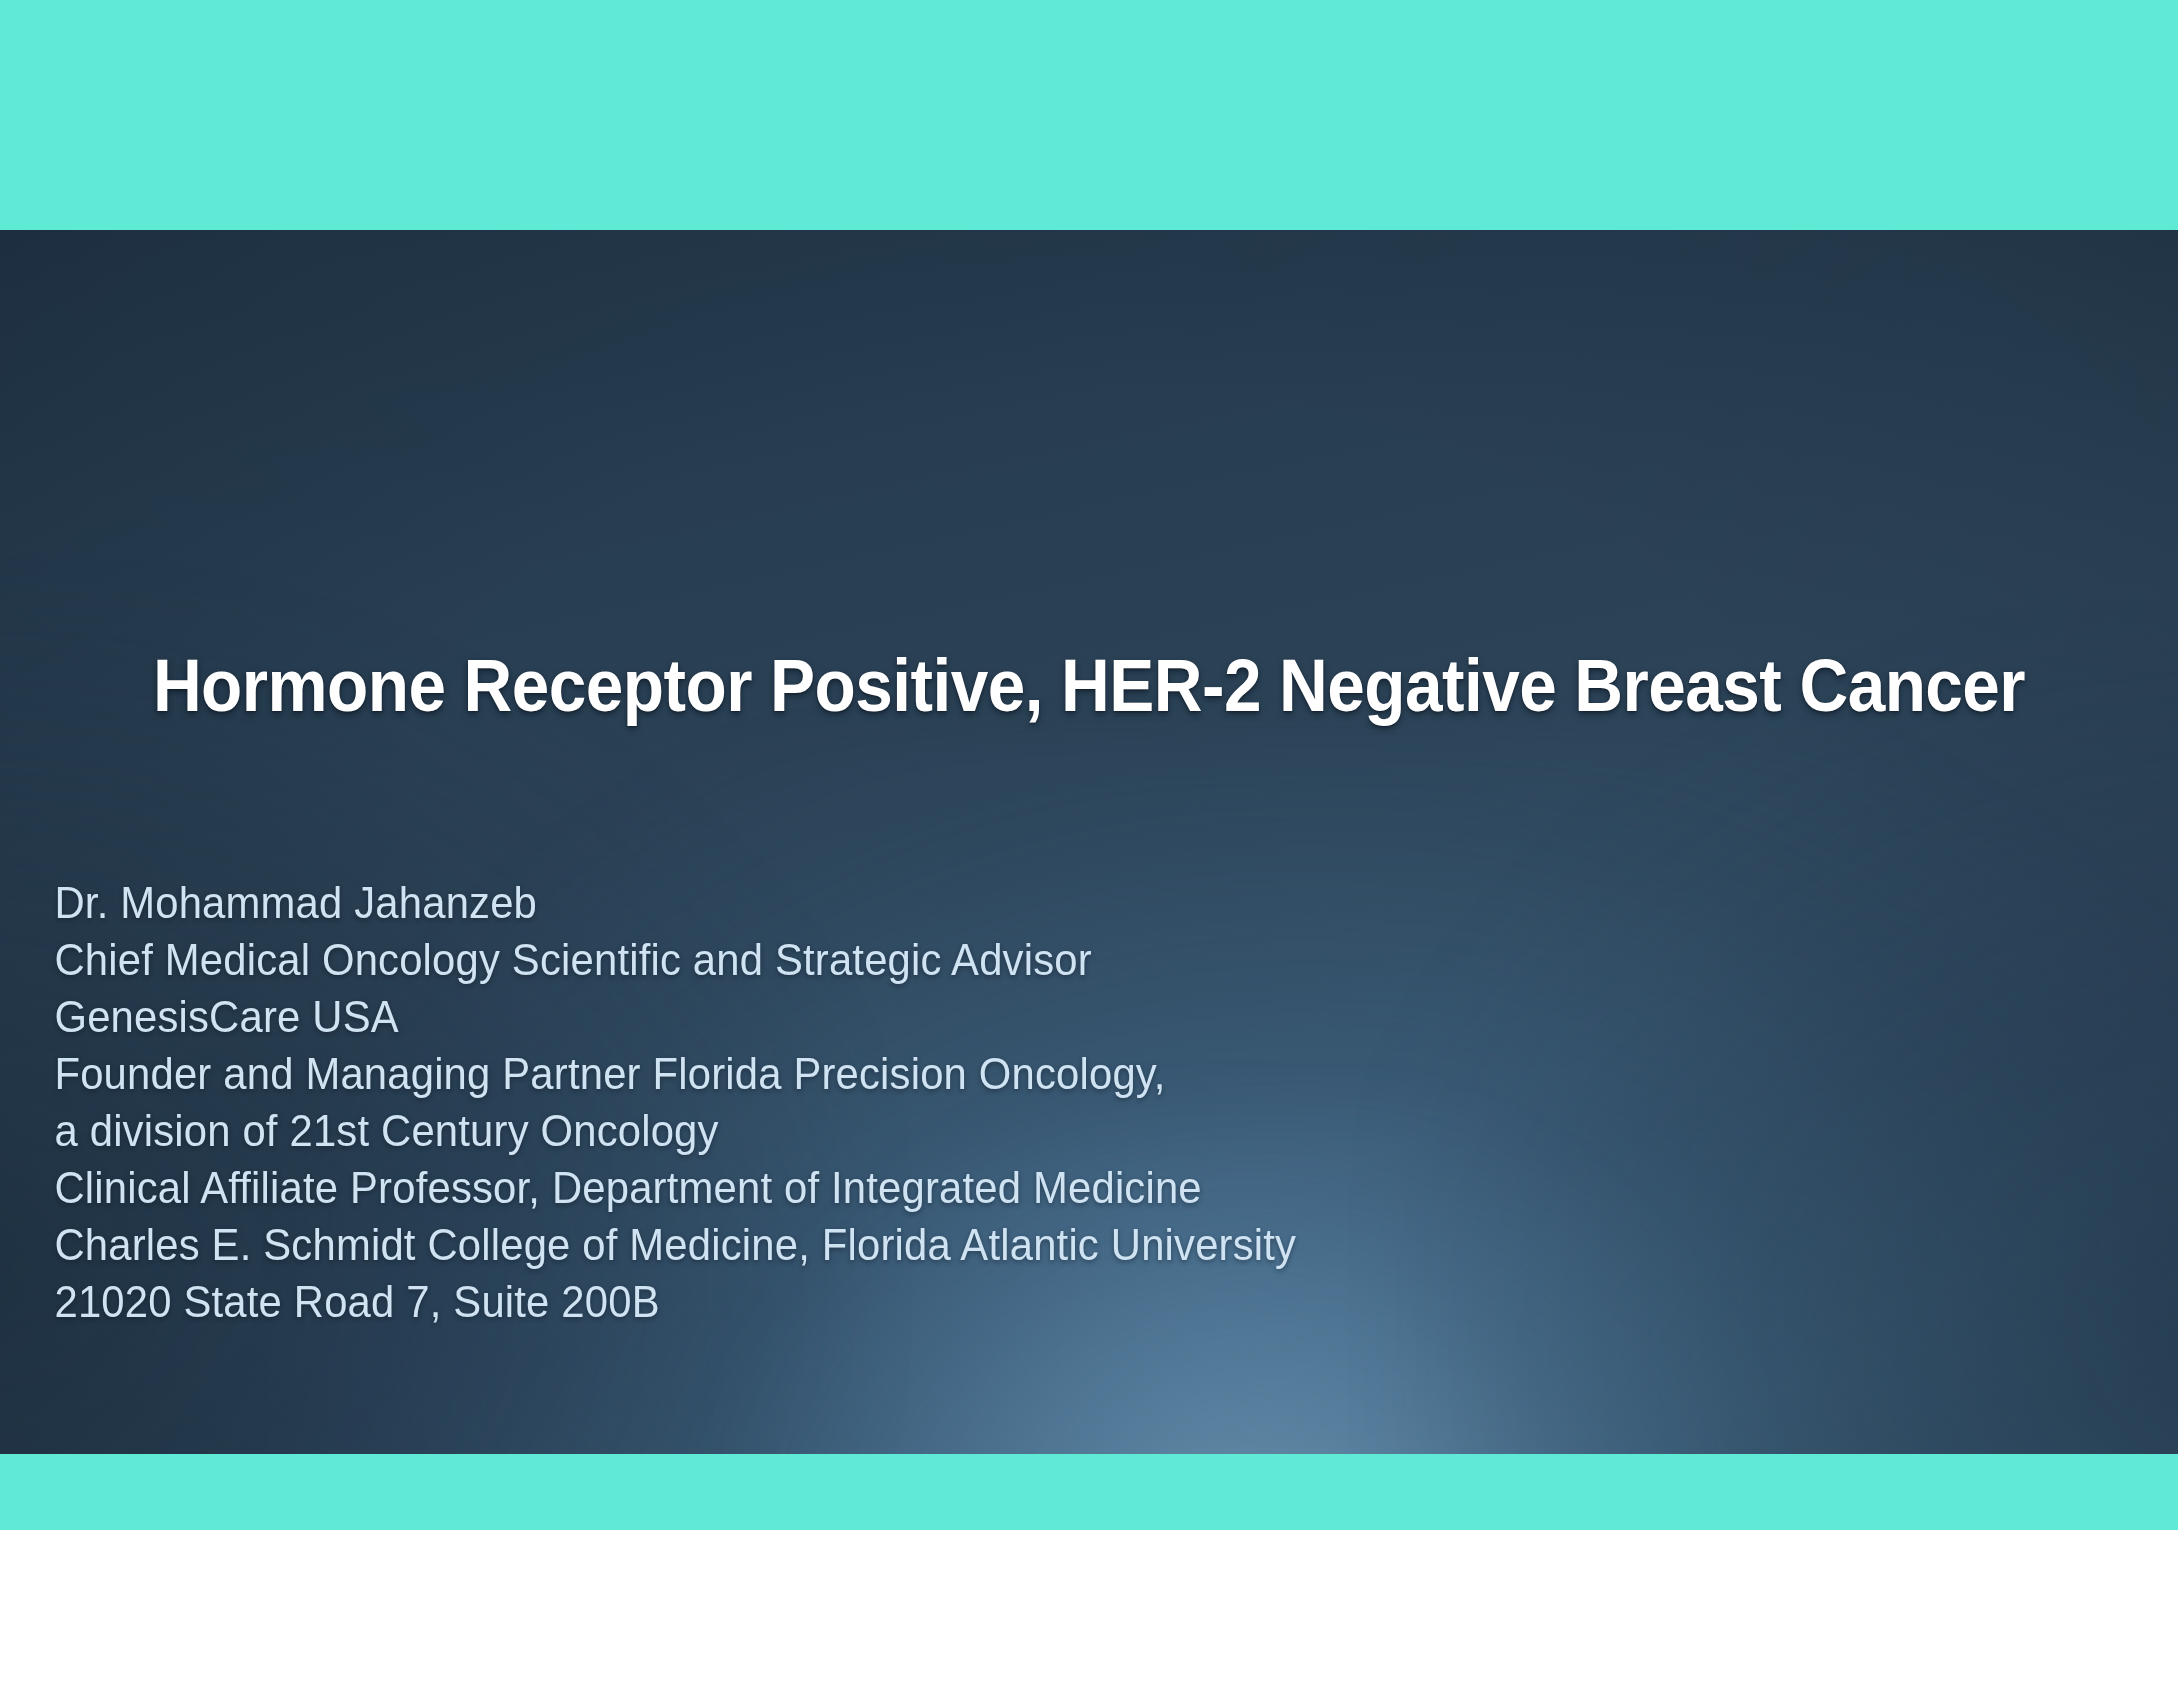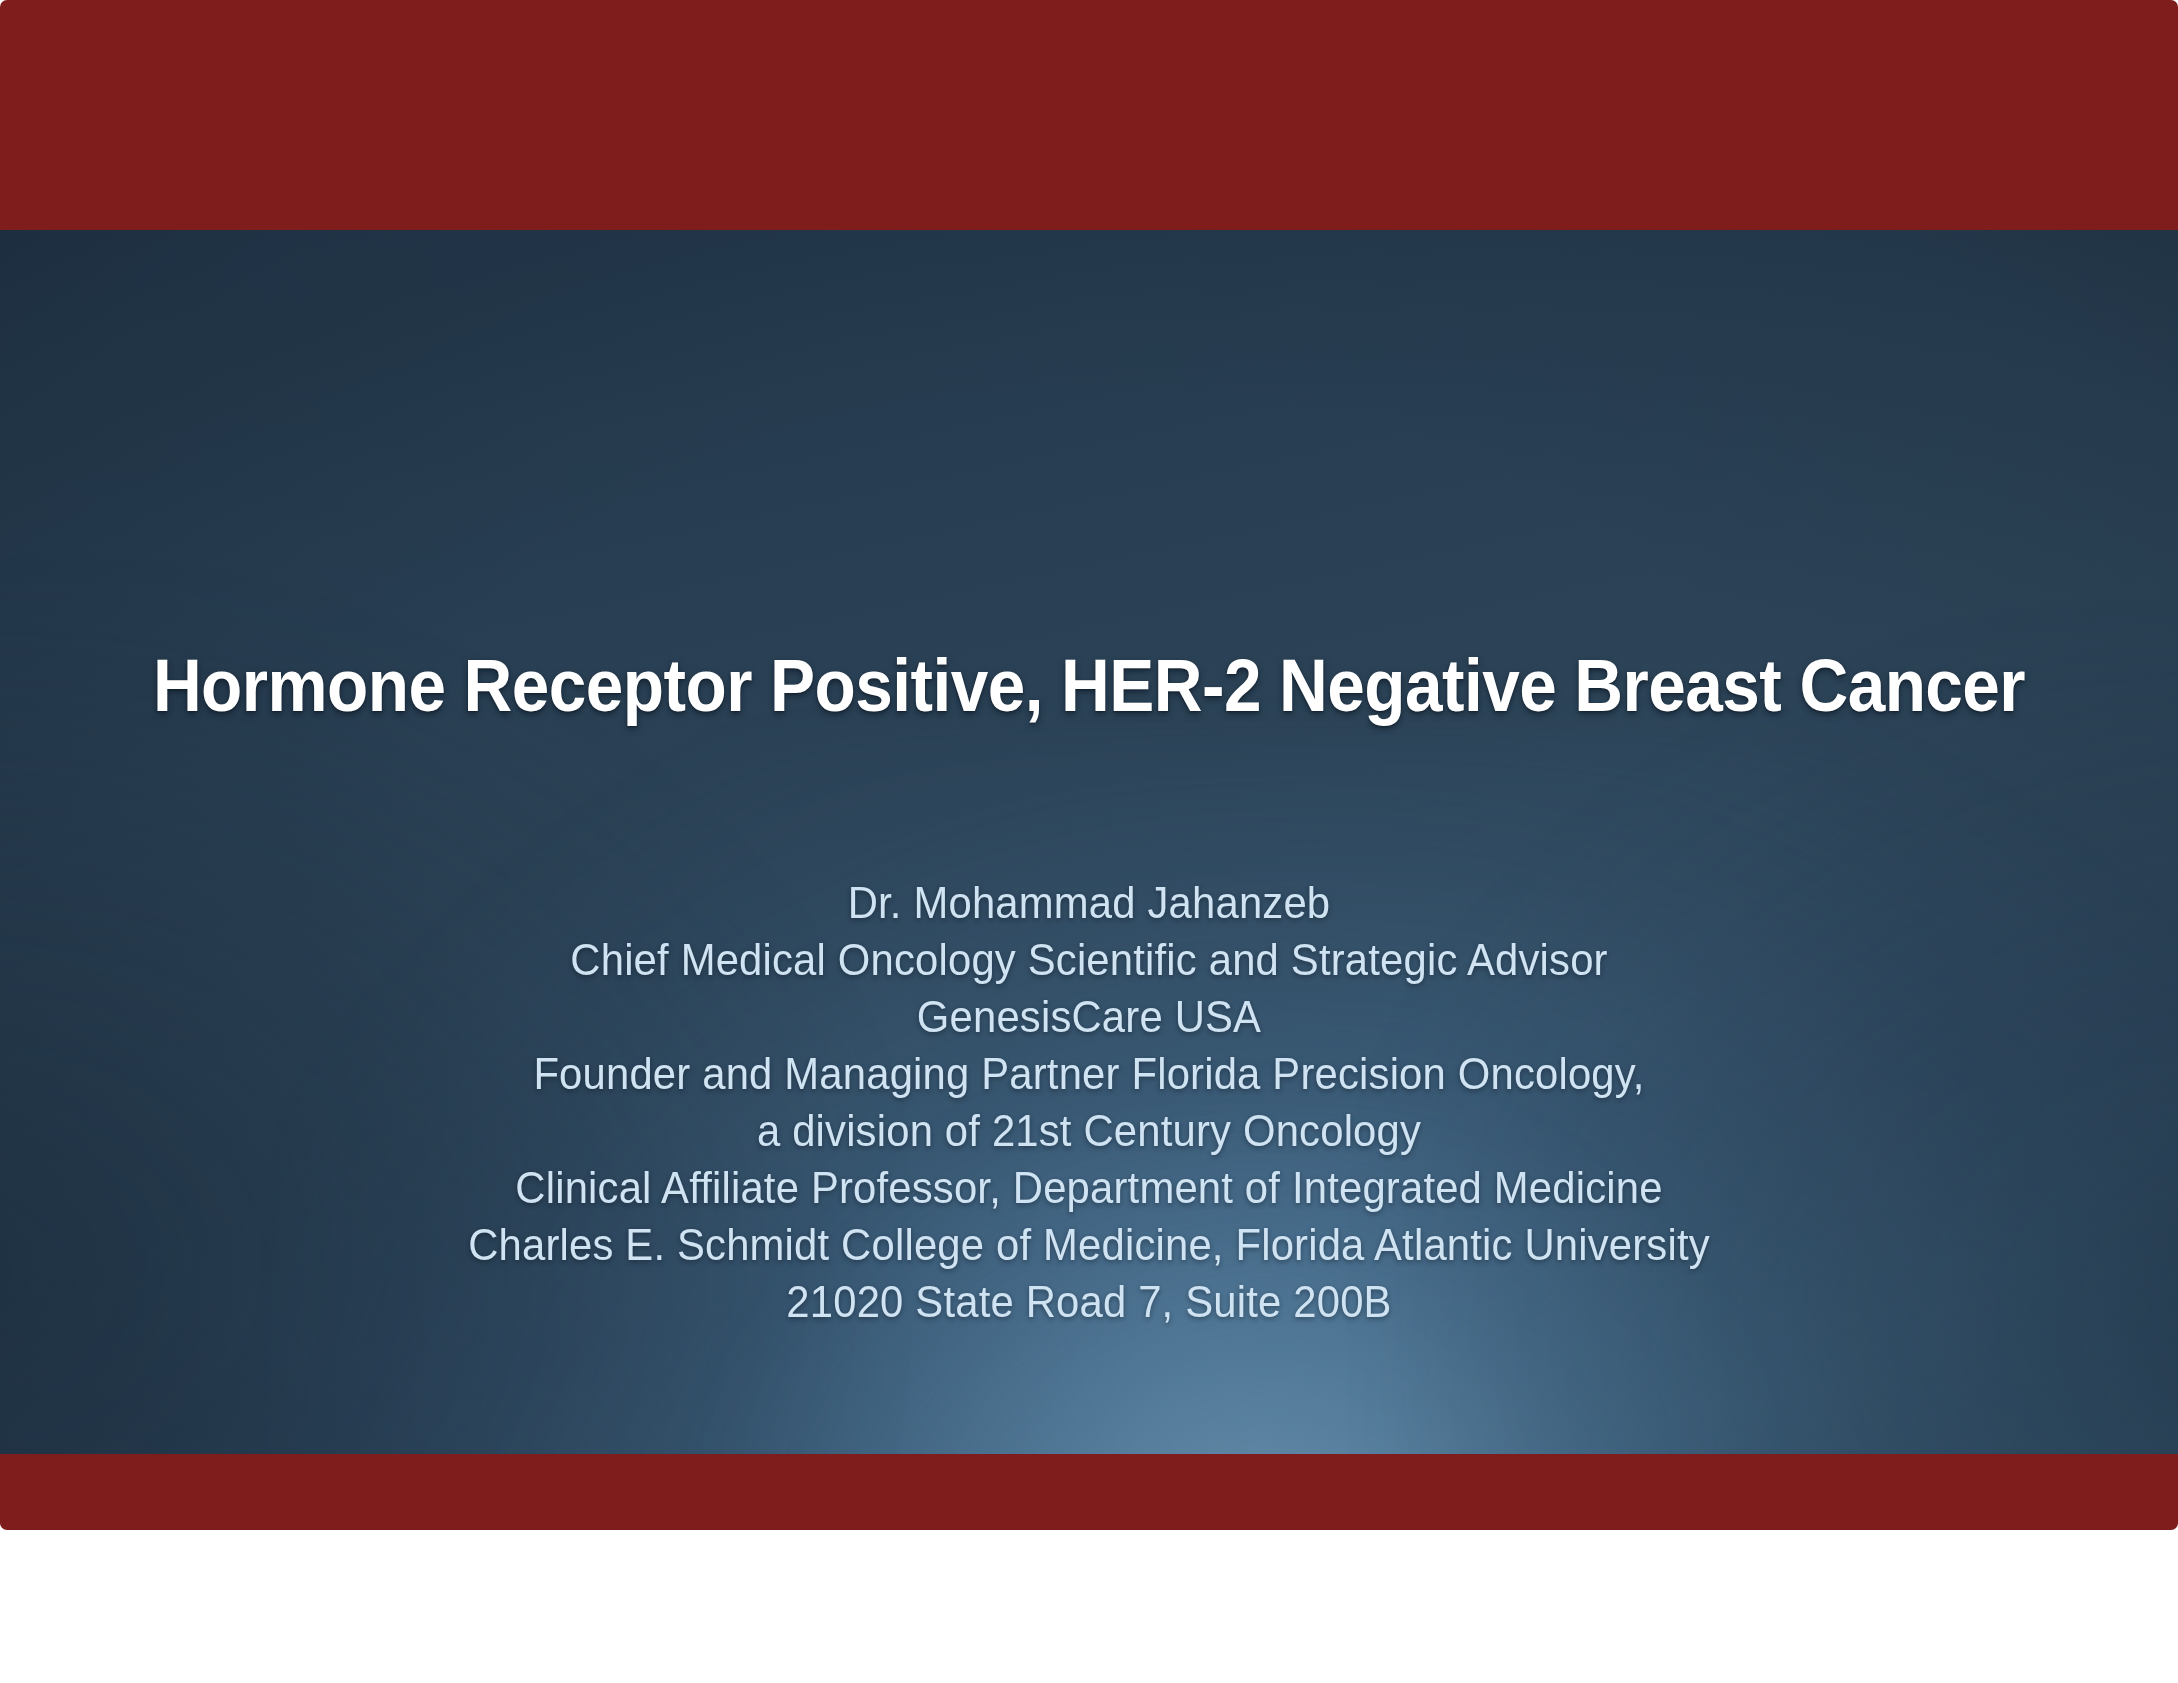--- a/index.html
+++ b/index.html
@@ -8,23 +8,22 @@
     background: #ffffff;
     width: 2178px;
     height: 1683px;
     overflow: hidden;
   }
 
   #page {
     position: relative;
     width: 2178px;
     height: 1530px;
-    background: #7f1d1d;
+    background: #5eead4;
     font-family: "Liberation Sans", sans-serif;
-    border-radius: 7px;
   }
 
   
   .slide {
     position: absolute;
     left: 0;
     top: 230px;
     width: 2178px;
     height: 1224px;
     overflow: hidden;
@@ -133,21 +132,20 @@
     transform-origin: 50% 50%;
     white-space: nowrap;
     text-shadow: 0 3px 7px rgba(8,18,30,0.55), 0 1px 2px rgba(8,18,30,0.45);
   }
 
   .subtitle-block {
     position: absolute;
     left: 0;
     right: 0;
     top: 644px;
-    text-align: center;
   }
 
   .subtitle-line {
     color: #cfe3f2;
     font-family: "Liberation Sans Narrow", "Liberation Sans", sans-serif;
     font-weight: 400;
     font-size: 44px;
     line-height: 57px;
     letter-spacing: 0.2px;
     transform: scaleX(0.95);

